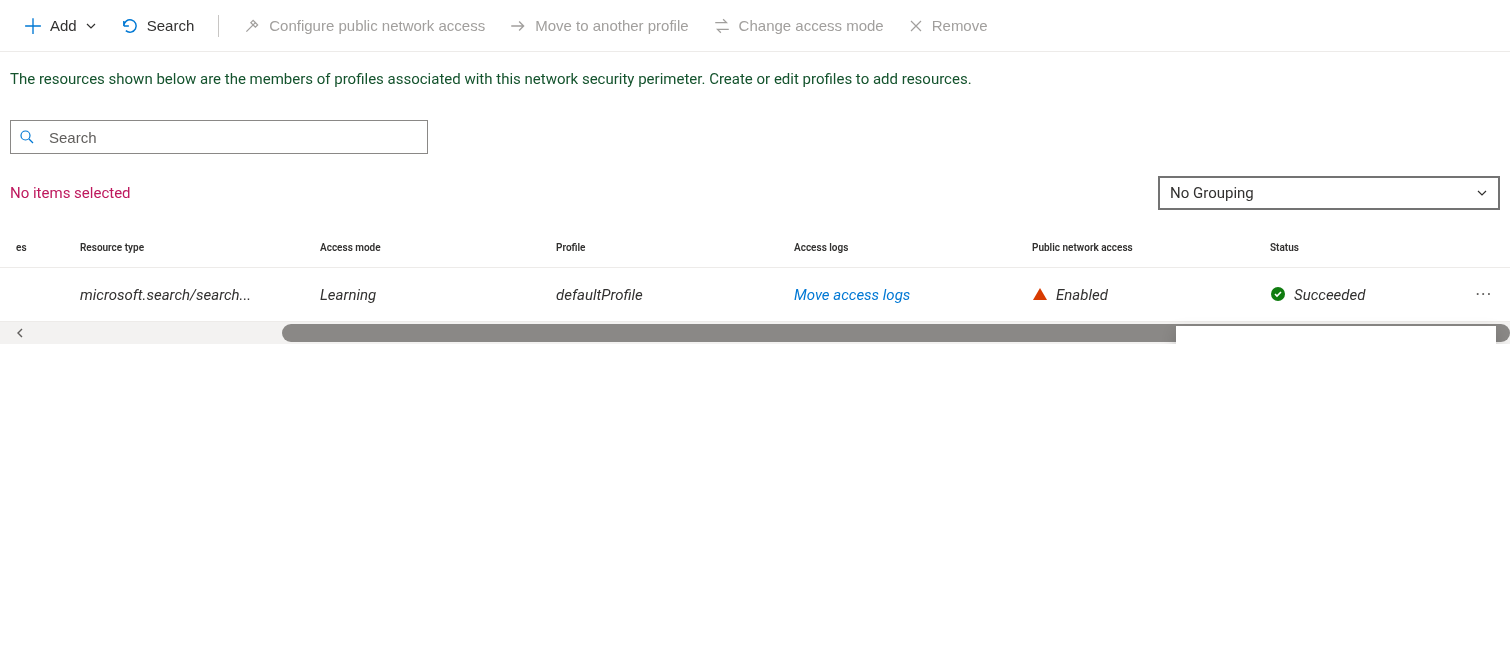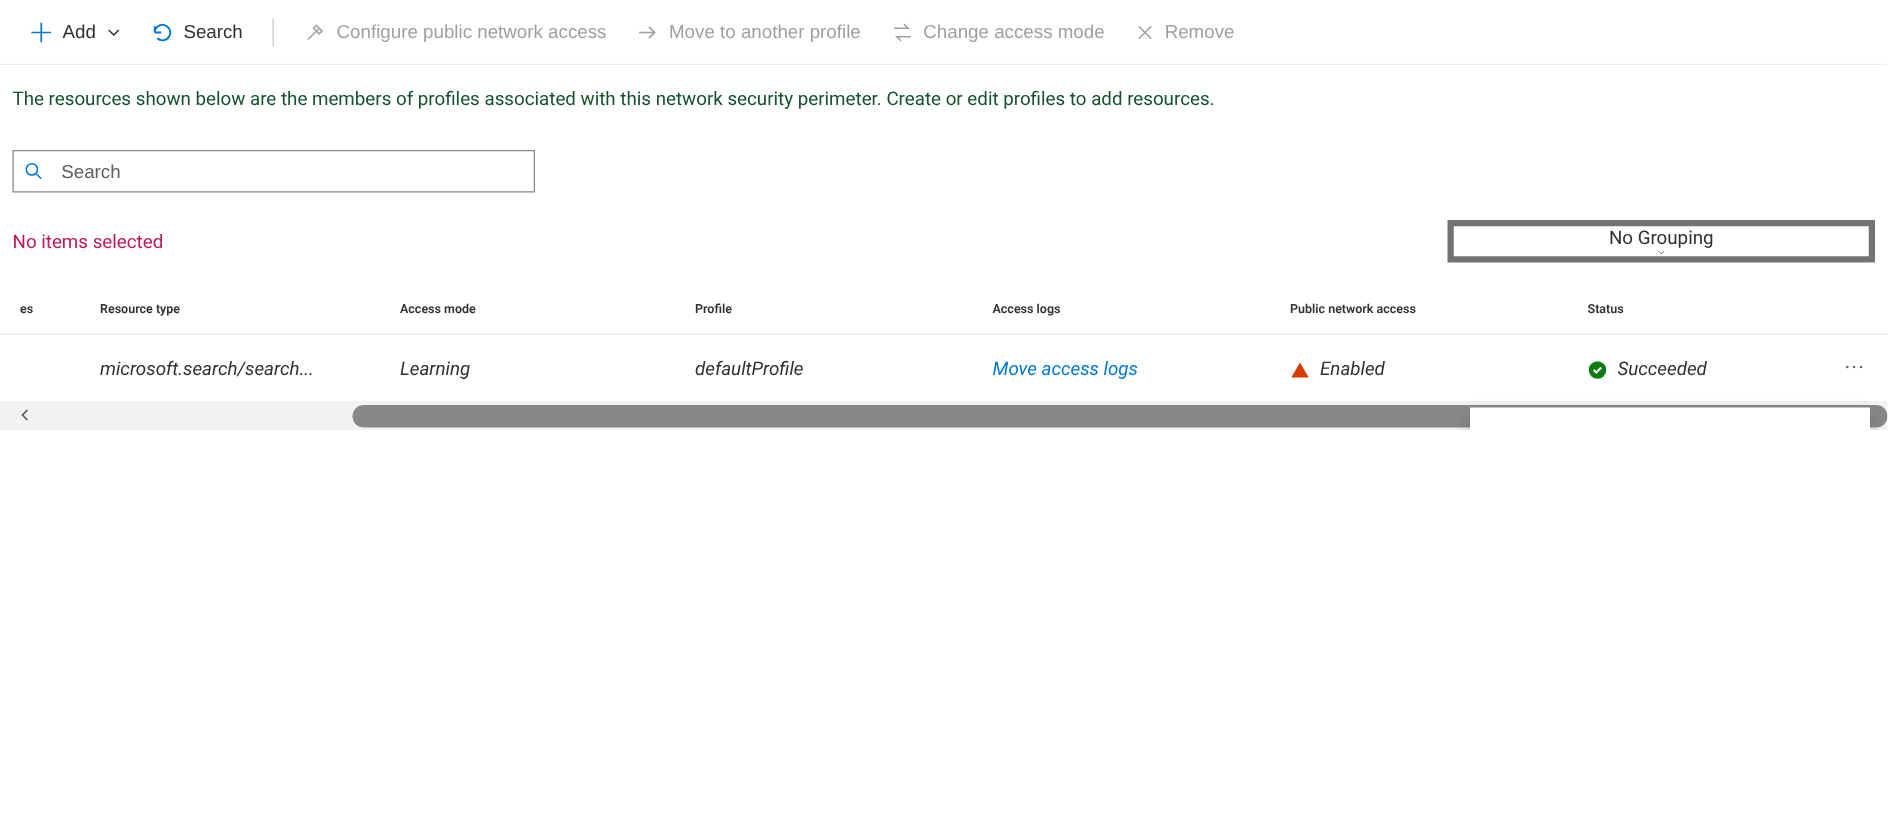--- a/index.html
+++ b/index.html
@@ -58,47 +58,46 @@
   .row-mid {
     display: flex;
     justify-content: space-between;
     align-items: center;
     padding: 4px 10px 18px 10px;
   }
   .sel-text { font-size: 15px; color: #be185d; }
   .group-select {
     width: 342px;
     height: 34px;
-    border: 5px solid #737373;
+    border: 2px solid #737373;
     display: flex;
     align-items: center;
     justify-content: space-between;
     padding: 0 10px;
     font-size: 15px;
     cursor: pointer;
-    flex-direction: column;
   }
   .table-wrap { position: relative; }
   table { width: 100%; border-collapse: collapse; }
   th {
     text-align: left;
     font-weight: 600;
     font-size: 10px;
     padding: 14px 10px 14px 0;
     border-bottom: 1px solid #edebe9;
   }
   td {
     padding: 16px 10px 16px 0;
     font-size: 15px;
     border-bottom: 1px solid #edebe9;
     vertical-align: middle;
     font-style: italic;
   }
   .link { color: #0078d4; cursor: pointer; }
-  .status-cell, .pna-cell { display: flex; align-items: flex-end; gap: 8px; }
+  .status-cell, .pna-cell { display: flex; align-items: flex-start; gap: 8px; }
   .more-btn {
     color: #605e5c;
     cursor: pointer;
     font-size: 18px;
     letter-spacing: 1px;
     text-align: right;
     padding-right: 18px;
   }
   .hscroll-row {
     display: flex;

